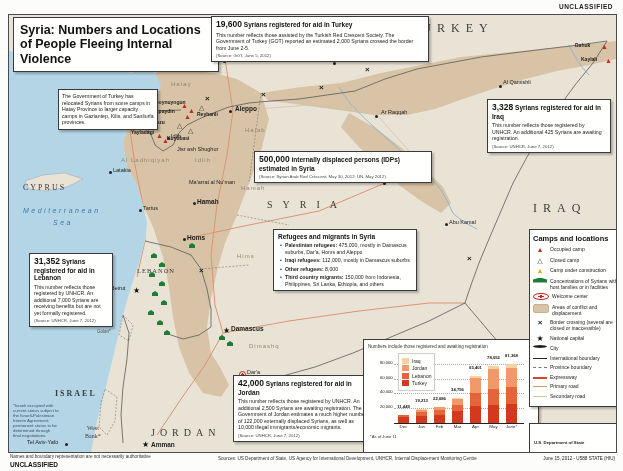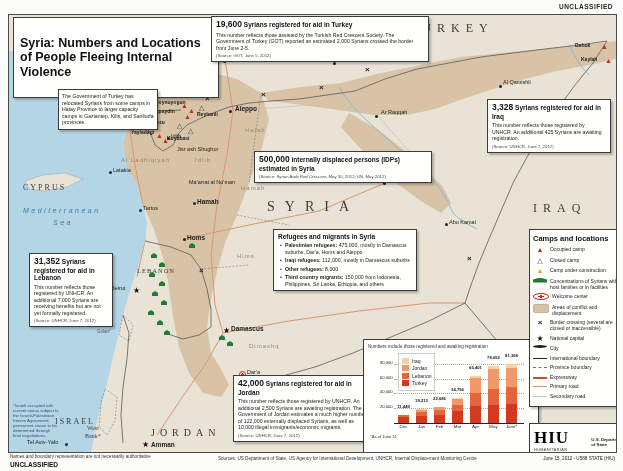--- a/index.html
+++ b/index.html
@@ -3,21 +3,21 @@
 <meta charset="utf-8">
 <style>
   html,body{margin:0;padding:0;background:#e8e8e8;}
   .page{position:relative;width:623px;height:471px;background:#fcfcfa;font-family:"Liberation Sans",sans-serif;overflow:hidden;}
   .cls-top{position:absolute;top:3px;right:10px;font-size:6.5px;font-weight:bold;color:#222;letter-spacing:.5px;}
   .map-frame{position:absolute;left:8px;top:14px;width:607px;height:437px;border:1px solid #4a4a4a;background:#e9e3d5;overflow:hidden;}
   .map-frame svg{position:absolute;left:0;top:0;}
   
   .lbl{position:absolute;font-size:5.5px;color:#1c1c1c;white-space:nowrap;z-index:3;}
   .lbl.country{font-family:"Liberation Serif",serif;color:#3c3c3c;}
-  .lbl.xxl{font-size:14px;letter-spacing:10px;}
+  .lbl.xxl{font-size:10px;letter-spacing:10px;}
   .lbl.xl{font-size:12px;letter-spacing:6px;}
   .lbl.lg{font-size:10px;letter-spacing:5px;}
   .lbl.md{font-size:8px;letter-spacing:2px;}
   .lbl.sm{font-size:6.5px;letter-spacing:1px;}
   .lbl.ws{font-family:"Liberation Serif",serif;font-size:6px;color:#444;}
   .lbl.sea{color:#3e7ba6;font-style:italic;letter-spacing:2.5px;font-size:7px;}
   .lbl.province{color:#92876f;font-size:6px;letter-spacing:1px;}
   .lbl.city{font-size:5.5px;}
   .lbl.citylg{font-size:6.5px;font-weight:bold;}
   .lbl.camp{font-size:5px;font-weight:bold;}
@@ -38,21 +38,21 @@
   .m-line-prov{width:13px;height:0;border-top:1px dashed #777;margin-top:3px;}
   .m-line-exp{width:13px;height:0;border-top:2px solid #d2482a;margin-top:3px;}
   .m-line-pri{width:13px;height:0;border-top:1.5px solid #e09a60;margin-top:3px;}
   .m-line-sec{width:13px;height:0;border-top:1px solid #cfc4ad;margin-top:3px;}
   
   .box{position:absolute;background:#fffffe;border:1px solid #3a3a3a;box-shadow:1.5px 1.5px 2px rgba(0,0,0,.25);padding:3px 4px;z-index:5;}
   .box .fig{font-size:8.5px;font-weight:bold;color:#111;}
   .box .hd{font-size:6.5px;font-weight:bold;color:#111;line-height:1.15;}
   .box .bd{font-size:5.2px;color:#222;line-height:1.25;margin-top:2px;}
   .box .src{font-size:4.3px;color:#444;margin-top:2px;}
-  .title-box{left:4px;top:2px;width:192px;border-width:1.5px;padding:18px 6px;}
+  .title-box{left:4px;top:2px;width:192px;border-width:1.5px;padding:5px 6px;}
   .title-box .t{font-size:12.5px;font-weight:bold;line-height:1.15;color:#111;}
   .turkey-box{left:202px;top:1px;width:208px;}
   .iraq-box{left:478px;top:84px;width:114px;}
   .idp-box{left:245px;top:136px;width:168px;}
   .note-box{left:49px;top:74px;width:92px;padding:3px;}
   .note-box .bd{margin-top:0;}
   .refu-box{left:264px;top:214px;width:134px;}
   .refu-box ul{margin:2px 0 0 2px;padding:0;list-style:none;}
   .refu-box li{font-size:5.2px;color:#222;line-height:1.25;margin-top:2px;padding-left:5px;position:relative;}
   .refu-box li::before{content:"•";position:absolute;left:0;top:0;}
@@ -135,21 +135,21 @@
       <path d="M141,96 L172,95" stroke="#333" stroke-width="0.6"></path>
     </svg>
 
     <div>
 
     <span class="lbl country xl" style="left: 400px; top: 6px;">TURKEY</span>
         <span class="lbl country xxl" style="left: 258px; top: 184px;">SYRIA</span>
         <span class="lbl country xl" style="left: 524px; top: 186px;">IRAQ</span>
         <span class="lbl country lg" style="left: 142px; top: 412px;">JORDAN</span>
         <span class="lbl country sm" style="left: 128px; top: 252px;">LEBANON</span>
-        <span class="lbl country md" style="left: 46px; top: 402px;">ISRAEL</span>
+        <span class="lbl country md" style="left: 46px; top: 374px; font-weight: bold;">ISRAEL</span>
         <span class="lbl country md" style="left: 14px; top: 168px;">CYPRUS</span>
         <span class="lbl ws" style="left: 78px; top: 410px;">West</span>
         <span class="lbl ws" style="left: 76px; top: 418px;">Bank*</span>
         <span class="lbl sea" style="left: 14px; top: 192px;">Mediterranean</span>
         <span class="lbl sea" style="left: 44px; top: 204px;">Sea</span>
         <span class="lbl province" style="left: 162px; top: 66px;">Hatay</span>
         <span class="lbl province" style="left: 236px; top: 112px;">Halab</span>
         <span class="lbl province" style="left: 186px; top: 142px;">Idlib</span>
         <span class="lbl province" style="left: 232px; top: 170px;">Hamah</span>
         <span class="lbl province" style="left: 228px; top: 238px;">Hims</span>
@@ -451,24 +451,20 @@
             <span class="ltx">Primary road</span>
           </div>
           <div class="lrow">
             <span class="lic m-line-sec"></span>
             <span class="ltx">Secondary road</span>
           </div>
         </div>
     </div>
 
     <div class="box hiu-box">
-      <div>
-        <div class="hiu-acr">HIU</div>
-        <div class="hiu-name">HUMANITARIAN INFORMATION UNIT</div>
-      </div>
       <div class="hiu-right">
         <div class="hiu-dept">U.S. Department of State</div>
       </div>
     </div>
   </div>
 
   <div class="footer">
     <div class="f-disc">Names and boundary representation are not necessarily authoritative</div>
     <div class="f-cls">UNCLASSIFIED</div>
     <div class="f-src">Sources: US Department of State, US Agency for International Development, UNHCR, Internal Displacement Monitoring Centre</div>

